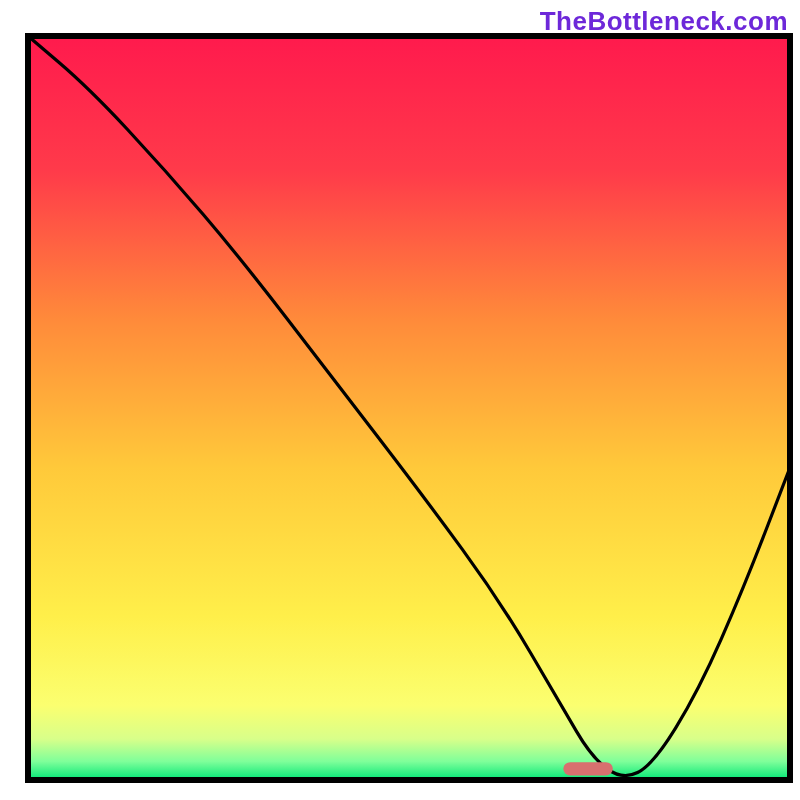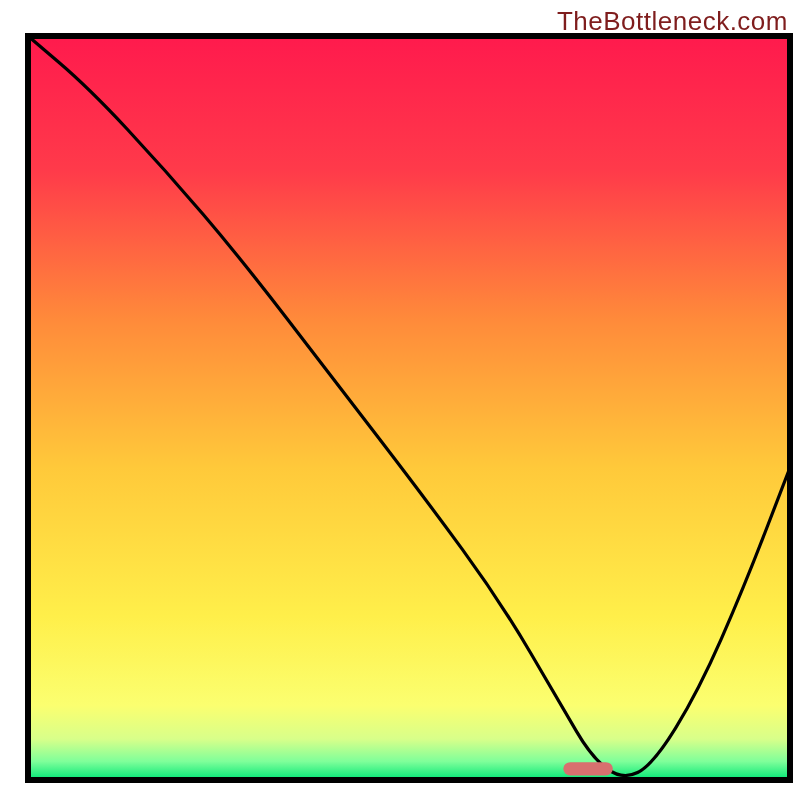--- a/index.html
+++ b/index.html
@@ -13,22 +13,22 @@
   .container {
     position: relative;
     width: 800px;
     height: 800px;
   }
   .watermark {
     position: absolute;
     top: 6px;
     right: 12px;
     font-size: 26px;
-    font-weight: 400;
-    color: #7f1d1d;
+    font-weight: 700;
+    color: #6d28d9;
     letter-spacing: 0.5px;
   }
   svg {
     display: block;
   }
 </style>
 </head>
 <body>
 <div class="container">
   <div class="watermark">TheBottleneck.com</div>

